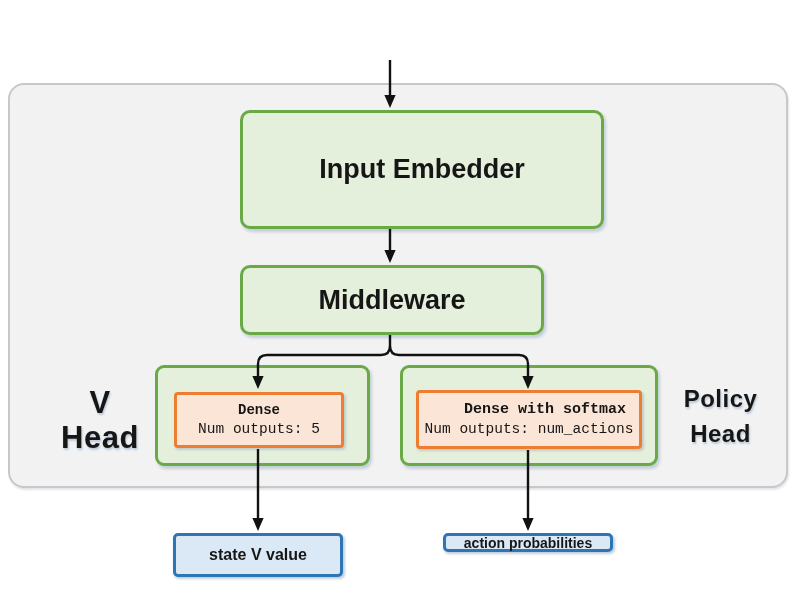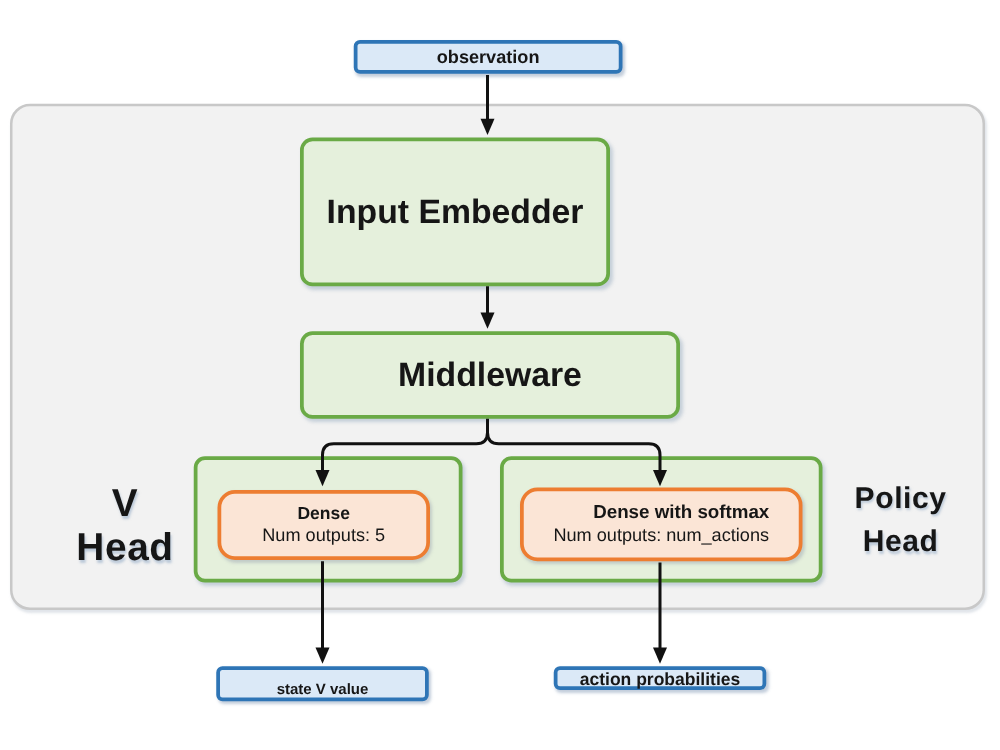--- a/index.html
+++ b/index.html
@@ -28,47 +28,45 @@
   .block{
     background:#e5f0dc;border:3.5px solid #6aaa46;border-radius:10px;
     font-weight:bold;font-size:27px;
     box-shadow:2px 2.5px 3px rgba(130,155,180,0.40);
   }
   .group{
     background:#e5f0dc;border:3.5px solid #6aaa46;border-radius:9px;
     box-shadow:2px 2.5px 3px rgba(130,155,180,0.40);
   }
   .layer{
-    background:#fbe5d6;border:3px solid #ed7d31;border-radius:14px;
+    background:#fbe5d6;border:3px solid #ed7d31;border-radius:4px;
     flex-direction:column;line-height:1.35;
     box-shadow:1.5px 2px 2.5px rgba(150,160,175,0.45);
+    font-family:Liberation Mono, monospace;
   }
   .layer .t{font-weight:bold;font-size:14px;}
   .layer .d{font-size:14.5px;}
   .side-label{
     position:absolute;text-align:center;font-weight:bold;font-size:31px;
     line-height:35px;letter-spacing:0.5px;
     text-shadow:1px 2px 2px rgba(140,165,195,0.55);
   }
   svg.wires{position:absolute;left:0;top:0;z-index:10;pointer-events:none;}
   .wire{stroke:#111111;stroke-width:2.4;fill:none;}
   .head{fill:#111111;stroke:none;}
 </style>
 </head>
 <body>
 
 <div class="stage">
 
   <div class="panel"></div>
 
-  <div class="node io" style="left:283px;top:32px;width:215px;height:27px;">
-    <span>observation</span>
-  </div>
 
-  <div class="node block" style="left:240px;top:110px;width:248px;height:119px;">
+  <div class="node block" style="left:240px;top:110px;width:364px;height:119px;">
     <span>Input Embedder</span>
   </div>
 
   <div class="node block" style="left:240px;top:265px;width:304px;height:70px;">
     <span>Middleware</span>
   </div>
 
   <div class="node group" style="left:155px;top:365px;width:215px;height:101px;"></div>
   <div class="node layer" style="left:174px;top:392px;width:170px;height:56px;">
     <span class="t">Dense</span>
@@ -82,21 +80,21 @@
   <div class="node group" style="left:400px;top:365px;width:258px;height:101px;"></div>
   <div class="node layer" style="left:416px;top:390px;width:226px;height:59px;">
     <span class="t" style="font-size:15px;padding-left:32px;">Dense with softmax</span>
     <span class="d">Num outputs: num_actions</span>
   </div>
   <div class="side-label" style="left:663px;top:381px;width:115px;font-size:24px;">
     <div>Policy</div>
     <div>Head</div>
   </div>
 
-  <div class="node io" style="left:173px;top:533px;width:170px;height:28px;font-size:12px;align-items:flex-end;">
+  <div class="node io" style="left:173px;top:533px;width:170px;height:44px;font-size:16px;">
     <span>state V value</span>
   </div>
   <div class="node io" style="left:443px;top:533px;width:170px;height:19px;font-size:14px;">
     <span>action probabilities</span>
   </div>
 
   <svg class="wires" width="800" height="600" viewBox="0 0 800 600">
 
     <path class="wire" d="M390,60 L390,97"></path>
     <polygon class="head" points="390,108 384.4,95 395.6,95"></polygon>

